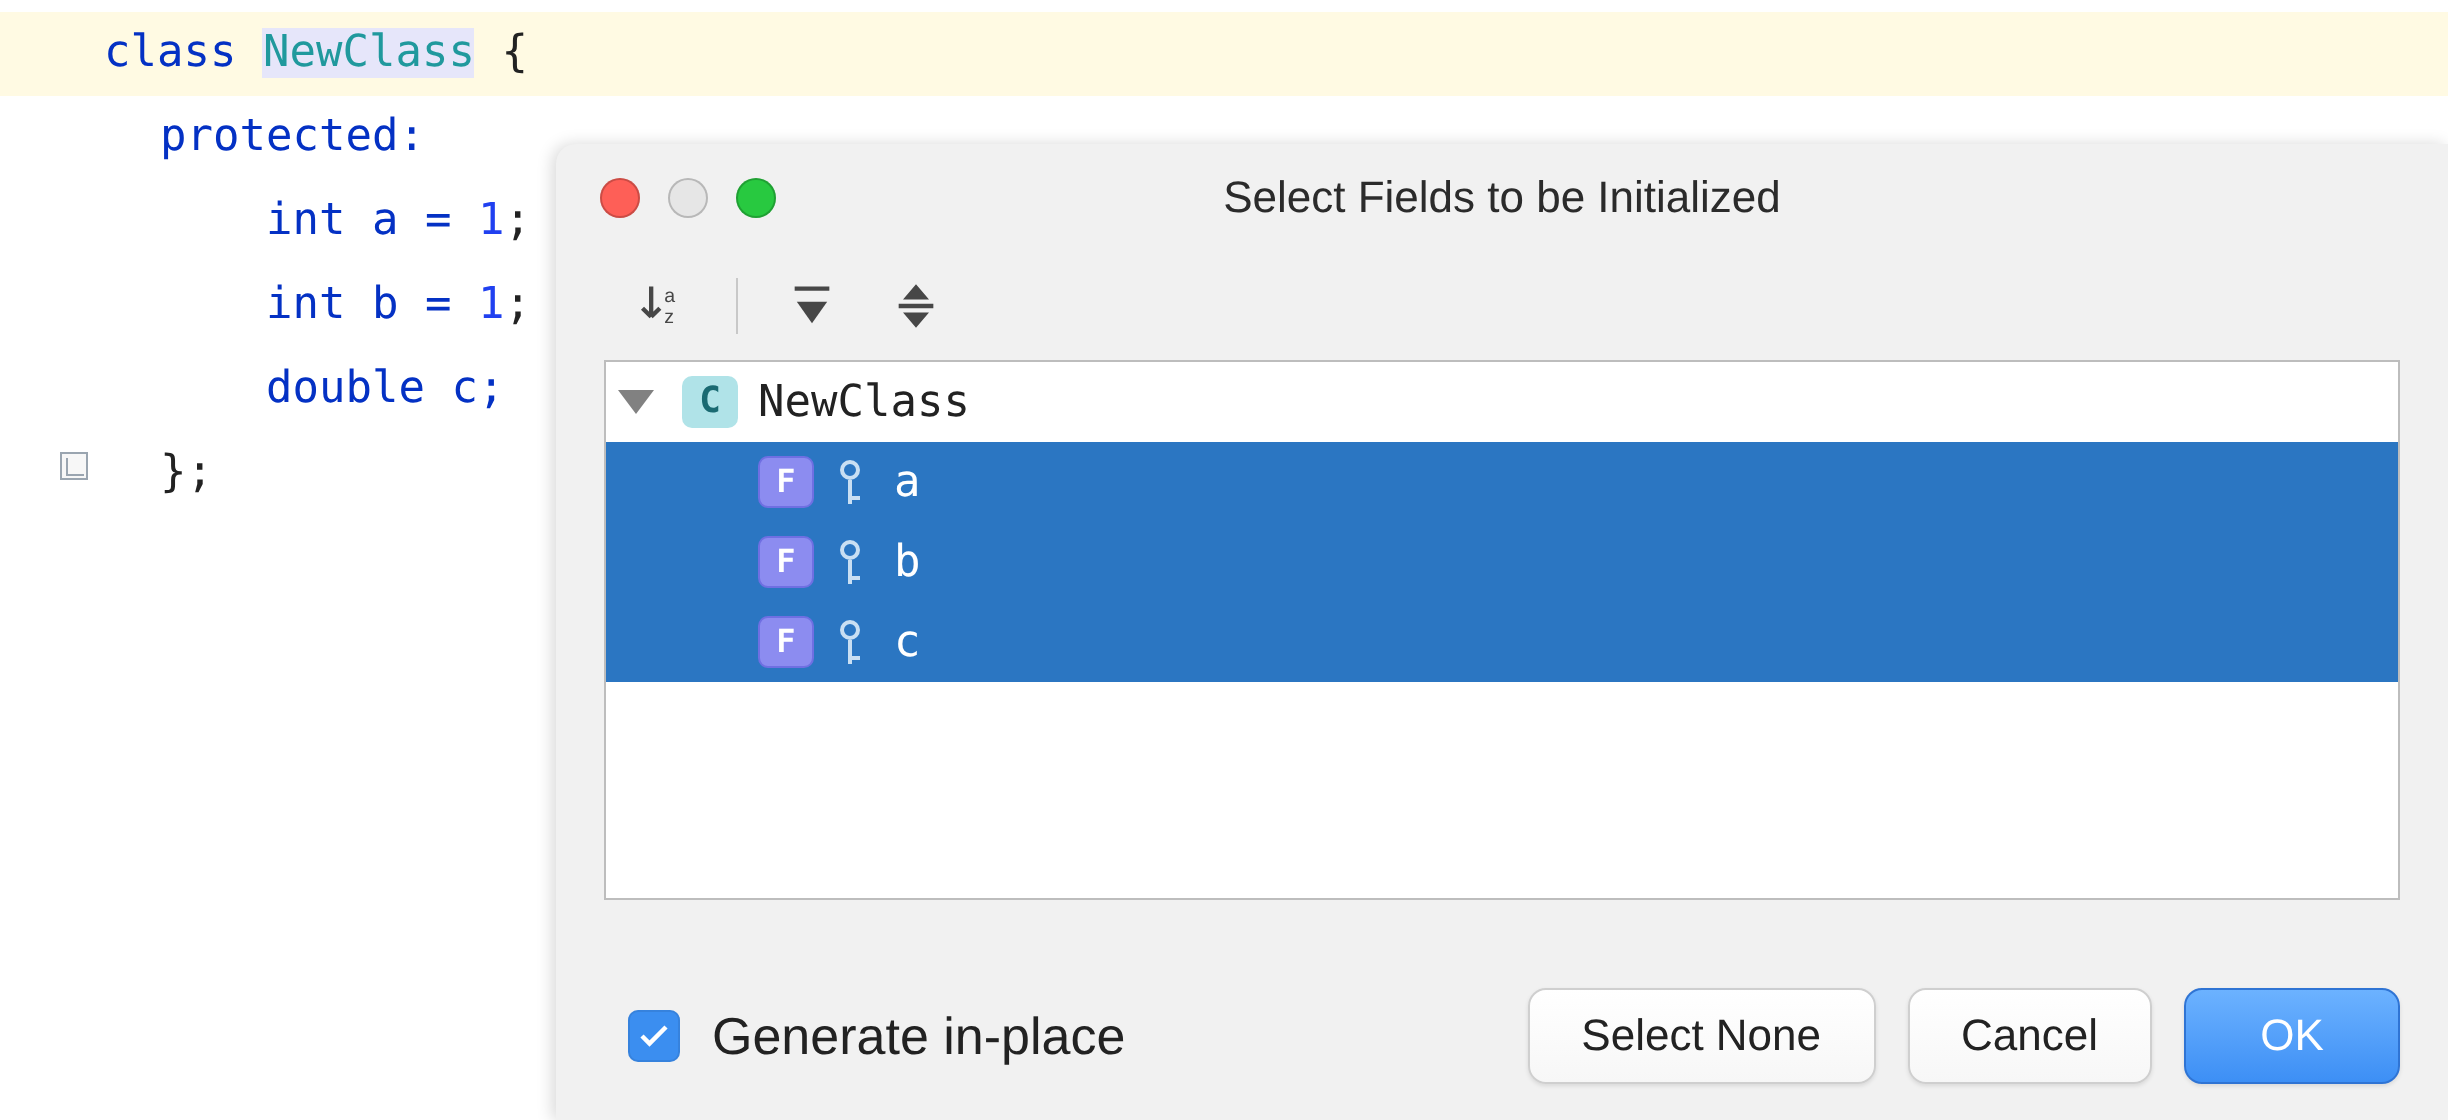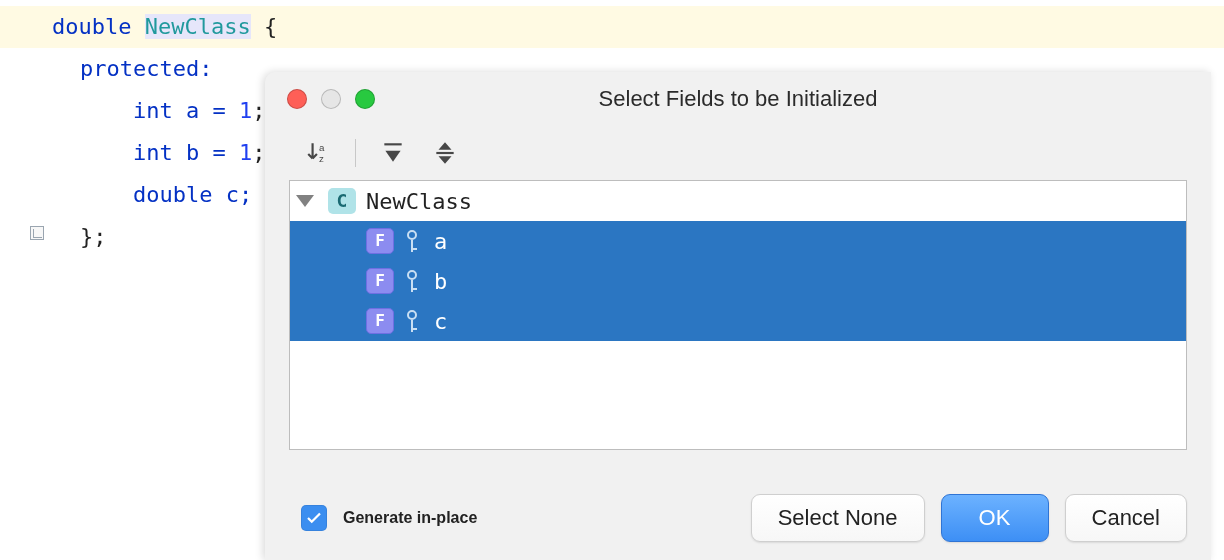--- a/index.html
+++ b/index.html
@@ -62,21 +62,21 @@
     margin-left: 28px;
   }
   .kw { color: #0431c4; }
   .classname { color: #20999d; background: #e6e6fa; }
   .num { color: #2040f0; }
   .plain { color: #222; }
 
   
   .dialog {
     position: absolute;
-    left: 265px;
+    left: 278px;
     top: 72px;
     width: 946px;
     height: 488px;
     background: #f1f1f1;
     border-top-left-radius: 10px;
     box-shadow: -2px 0 8px rgba(0,0,0,.15);
     font-family: -apple-system, "Helvetica Neue", Arial, sans-serif;
     color: #222;
   }
   .titlebar {
@@ -219,22 +219,21 @@
     border-radius: 5px;
     background: #3b8ef0;
     display: flex;
     align-items: center;
     justify-content: center;
     box-shadow: inset 0 0 0 1px rgba(0,0,0,.08);
     margin-left: 12px;
   }
   .checkbox svg { width: 18px; height: 18px; }
   .checkbox-label {
-    font-size: 16px;
-    font-weight: bold;
+    font-size: 26px;
   }
   .spacer { flex: 1; }
   .btn {
     height: 48px;
     padding: 0 26px;
     border-radius: 9px;
     border: 1px solid #cfcfcf;
     background: linear-gradient(#ffffff,#f7f7f7);
     font-size: 22px;
     box-shadow: 0 1px 2px rgba(0,0,0,.1);
@@ -251,21 +250,21 @@
 </style>
 </head>
 <body>
 
 <div class="gutter">
   <div class="fold-mark open" style="top:16px"></div>
   <div class="fold-mark close" style="top:226px"></div>
 </div>
 
 <div class="code">
-  <span class="line-hl"><span class="kw">double</span> <span class="classname">NewClass</span><span class="plain"> {</span></span>
+  <span class="line-hl"><span class="kw">class</span> <span class="classname">NewClass</span><span class="plain"> {</span></span>
   <span class="line"><span class="kw">protected:</span></span>
   <span class="line"><span class="kw">    int a = </span><span class="num">1</span><span class="plain">;</span></span>
   <span class="line"><span class="kw">    int b = </span><span class="num">1</span><span class="plain">;</span></span>
   <span class="line"><span class="kw">    double c;</span></span>
   <span class="line"><span class="plain">};</span></span>
 </div>
 
 <div class="dialog">
   <div class="titlebar">
     <div class="traffic">
@@ -336,16 +335,16 @@
 
   <div class="dialog-footer">
     <div class="checkbox">
       <svg viewBox="0 0 24 24">
           <path fill="none" stroke="#fff" stroke-width="3" d="M4 12l5 5L20 6"></path>
         </svg>
     </div>
     <span class="checkbox-label">Generate in-place</span>
     <div class="spacer"></div>
     <div class="btn">Select None</div>
+    <div class="btn">Cancel</div>
     <div class="btn primary">OK</div>
-    <div class="btn">Cancel</div>
   </div>
 </div>
 
 </body></html>

